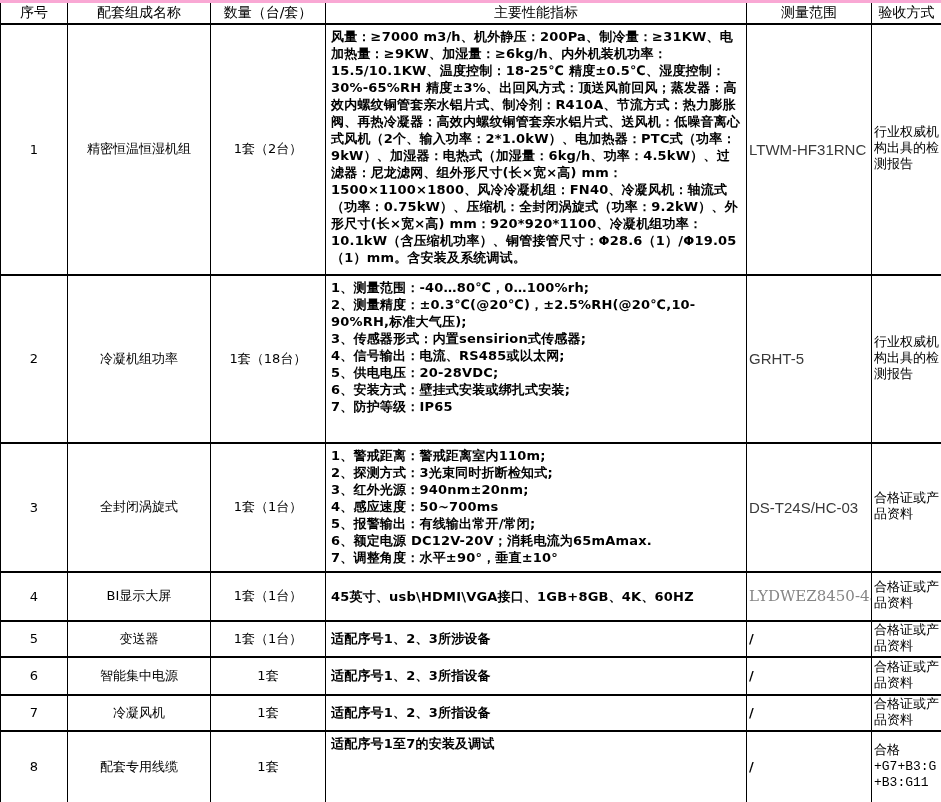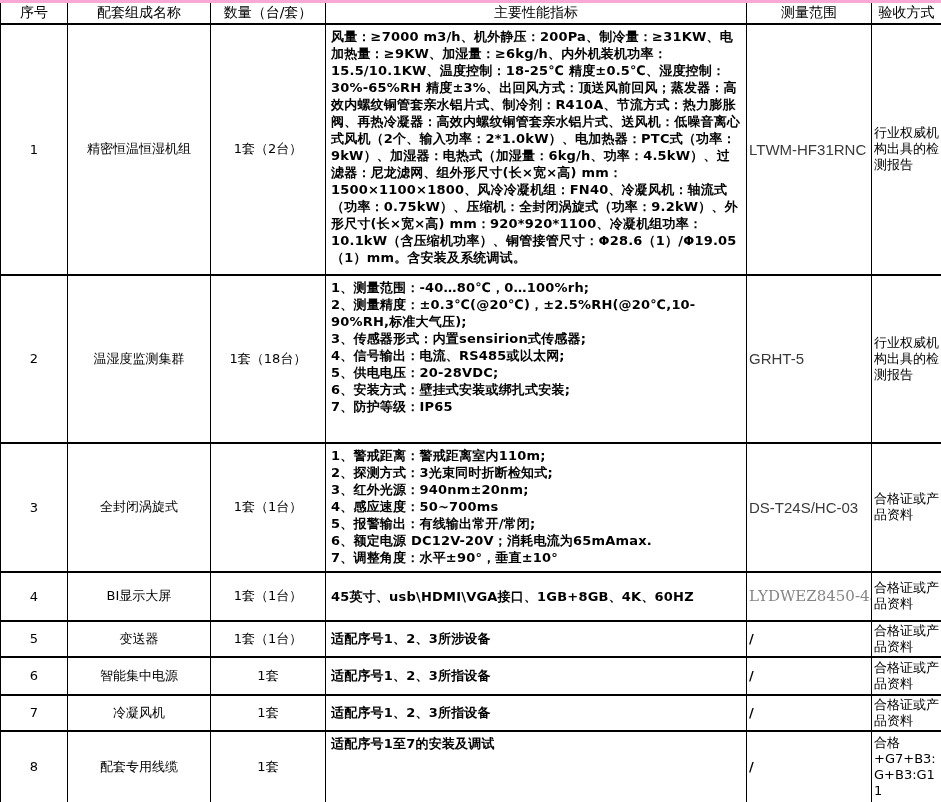--- a/index.html
+++ b/index.html
@@ -76,20 +76,21 @@
     color: #000;
   }
   td.c-accept {
     font-size: 13px;
     font-weight: normal;
     vertical-align: middle;
     line-height: 16px;
     white-space: pre-wrap;
     padding: 1px 2px;
     word-break: break-all;
+    font-family: Liberation Mono, monospace;
   }
 </style>
 </head>
 <body>
 
 <div class="page">
   <table class="spec-table">
     <colgroup>
       <col style="width:67px">
       <col style="width:143px">
@@ -112,21 +113,21 @@
         <tr style="height: 251px;">
     <td class="c-no">1</td>
     <td class="c-name">精密恒温恒湿机组</td>
     <td class="c-qty">1套（2台）</td>
     <td class="c-spec v-top">风量：≥7000 m3/h、机外静压：200Pa、制冷量：≥31KW、电加热量：≥9KW、加湿量：≥6kg/h、内外机装机功率：15.5/10.1KW、温度控制：18-25℃ 精度±0.5℃、湿度控制：30%-65%RH 精度±3%、出回风方式：顶送风前回风；蒸发器：高效内螺纹铜管套亲水铝片式、制冷剂：R410A、节流方式：热力膨胀阀、再热冷凝器：高效内螺纹铜管套亲水铝片式、送风机：低噪音离心式风机（2个、输入功率：2*1.0kW）、电加热器：PTC式（功率：9kW）、加湿器：电热式（加湿量：6kg/h、功率：4.5kW）、过滤器：尼龙滤网、组外形尺寸(长×宽×高) mm：1500×1100×1800、风冷冷凝机组：FN40、冷凝风机：轴流式（功率：0.75kW）、压缩机：全封闭涡旋式（功率：9.2kW）、外形尺寸(长×宽×高) mm：920*920*1100、冷凝机组功率：10.1kW（含压缩机功率）、铜管接管尺寸：Φ28.6（1）/Φ19.05（1）mm。含安装及系统调试。</td>
     <td class="c-model model-sans">LTWM-HF31RNC</td>
     <td class="c-accept">行业权威机构出具的检测报告</td>
   </tr>
         <tr style="height: 168px;">
     <td class="c-no">2</td>
-    <td class="c-name">温湿度监测集群</td>
+    <td class="c-name">冷凝机组功率</td>
     <td class="c-qty">1套（18台）</td>
     <td class="c-spec v-top">1、测量范围：-40…80℃，0…100%rh;
 2、测量精度：±0.3℃(@20℃)，±2.5%RH(@20℃,10-90%RH,标准大气压);
 3、传感器形式：内置sensirion式传感器;
 4、信号输出：电流、RS485或以太网;
 5、供电电压：20-28VDC;
 6、安装方式：壁挂式安装或绑扎式安装;
 7、防护等级：IP65</td>
     <td class="c-model model-sans">GRHT-5</td>
     <td class="c-accept">行业权威机构出具的检测报告</td>

